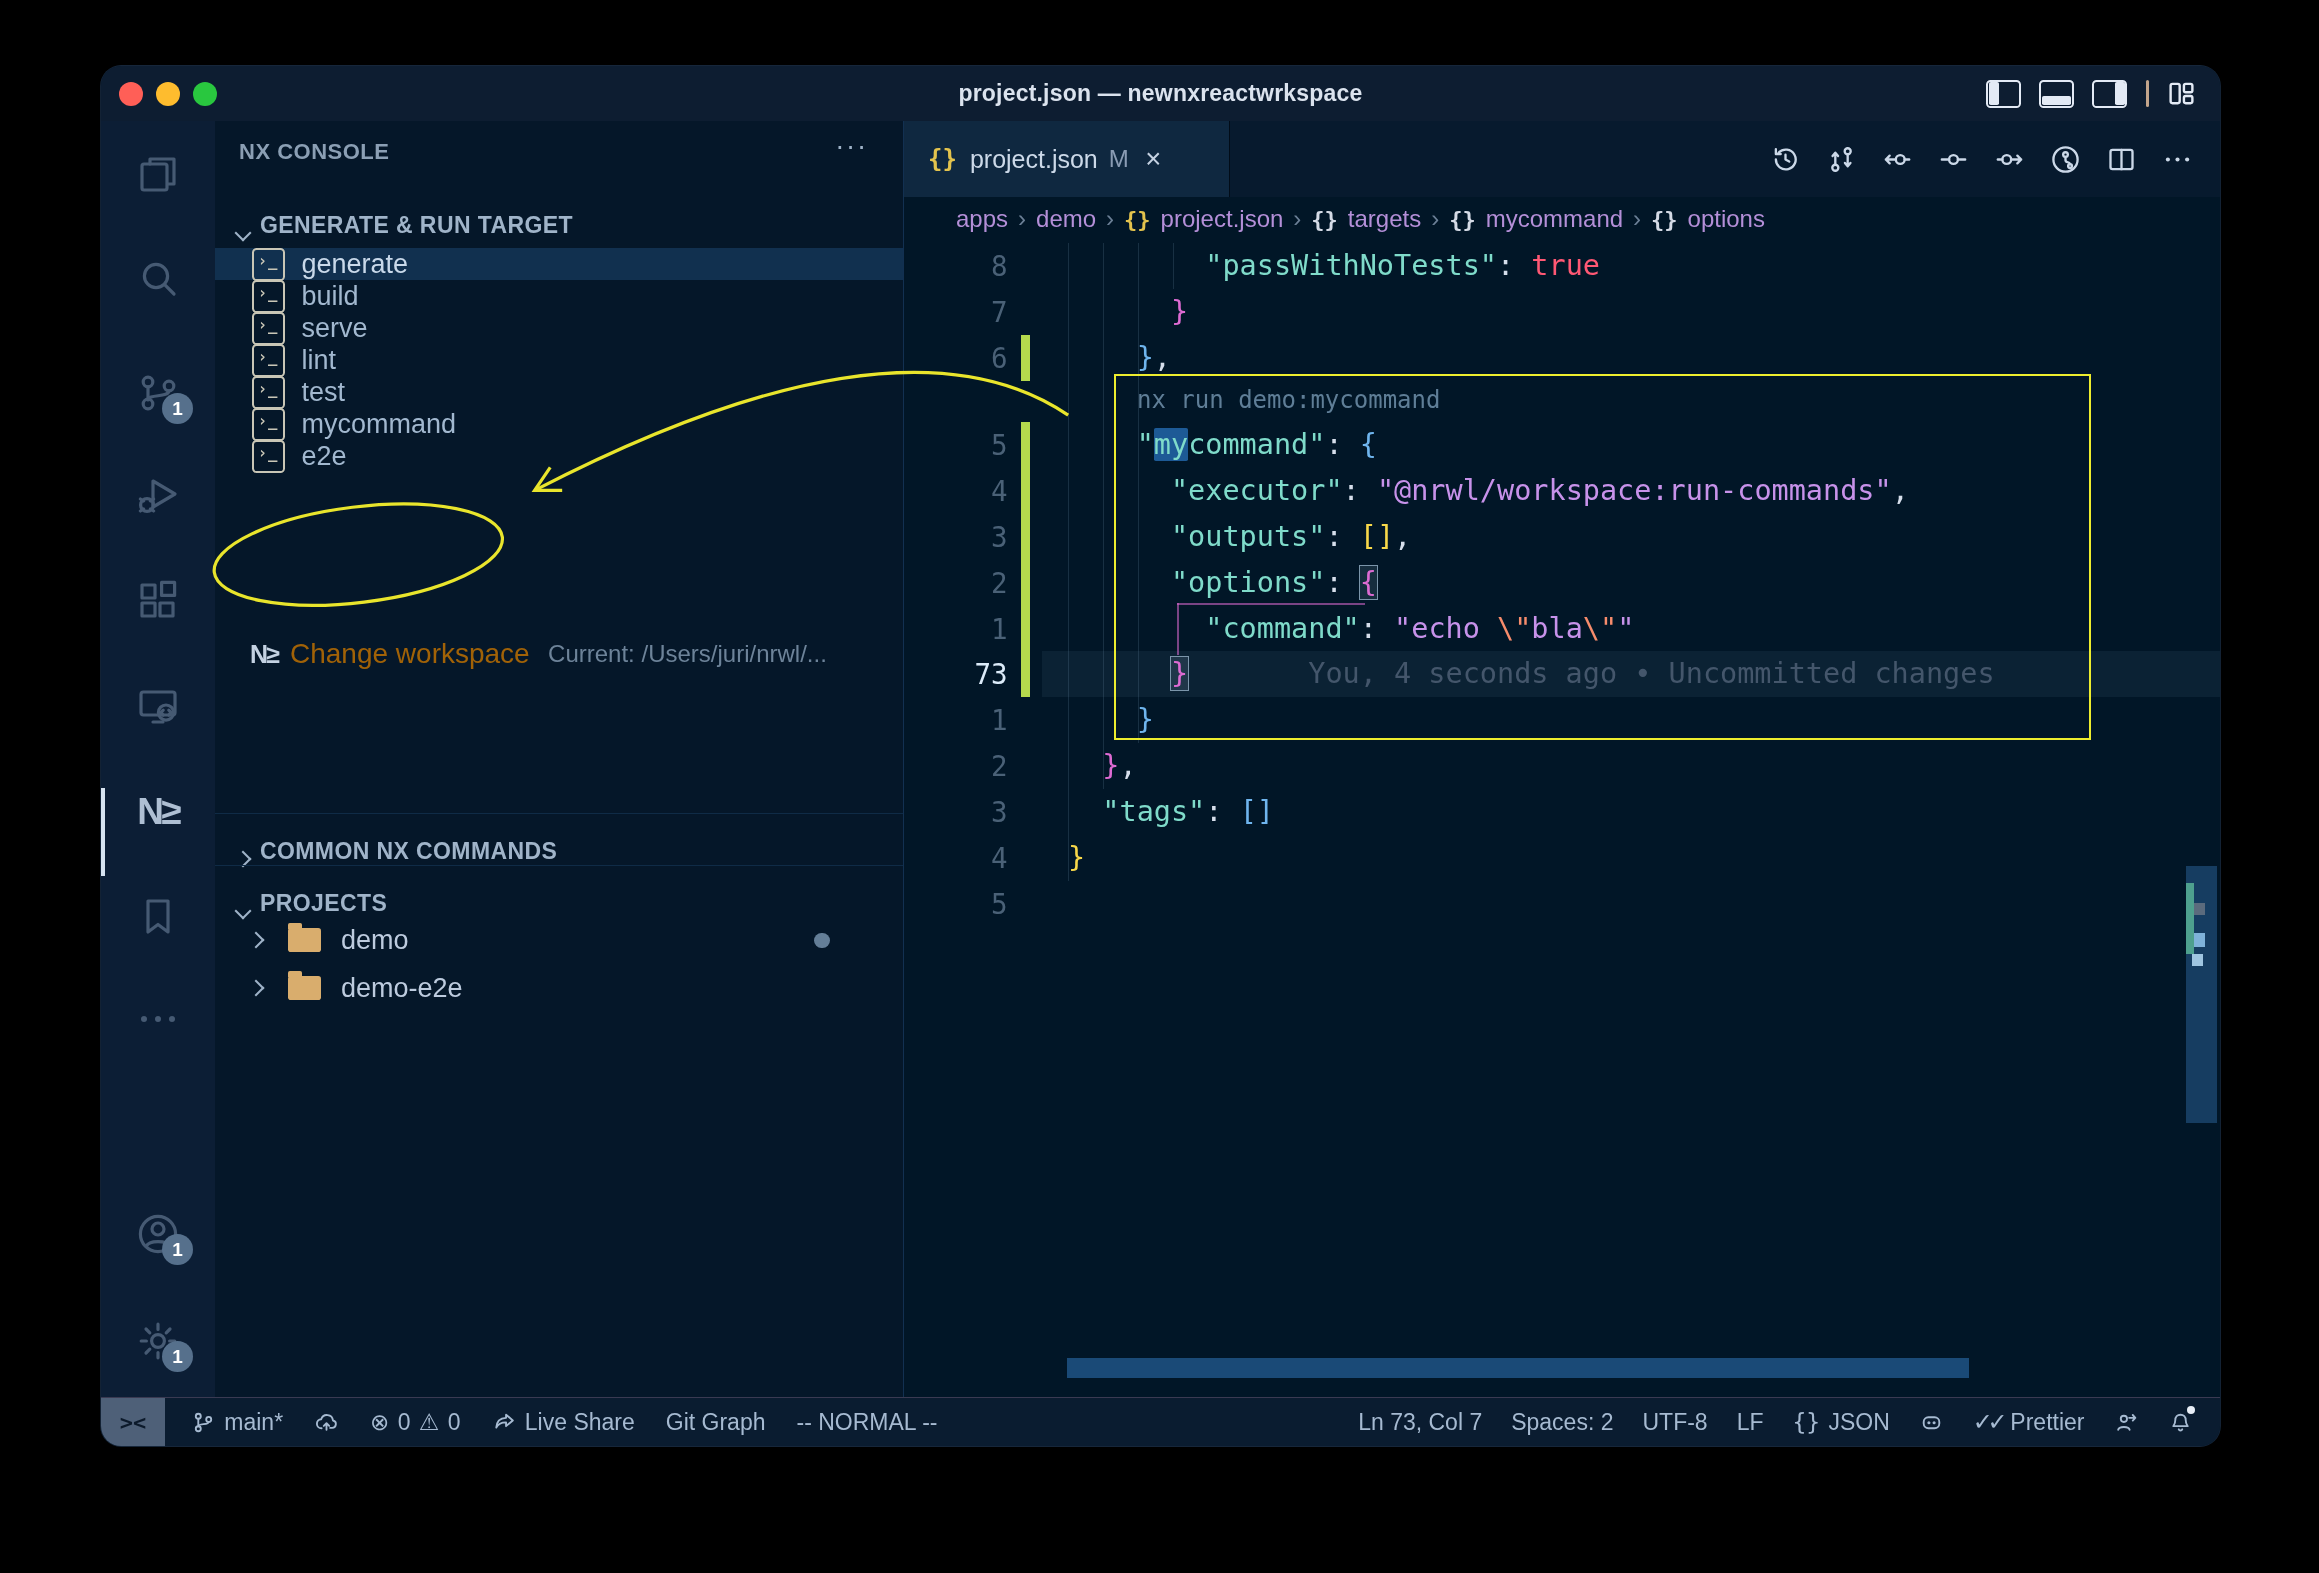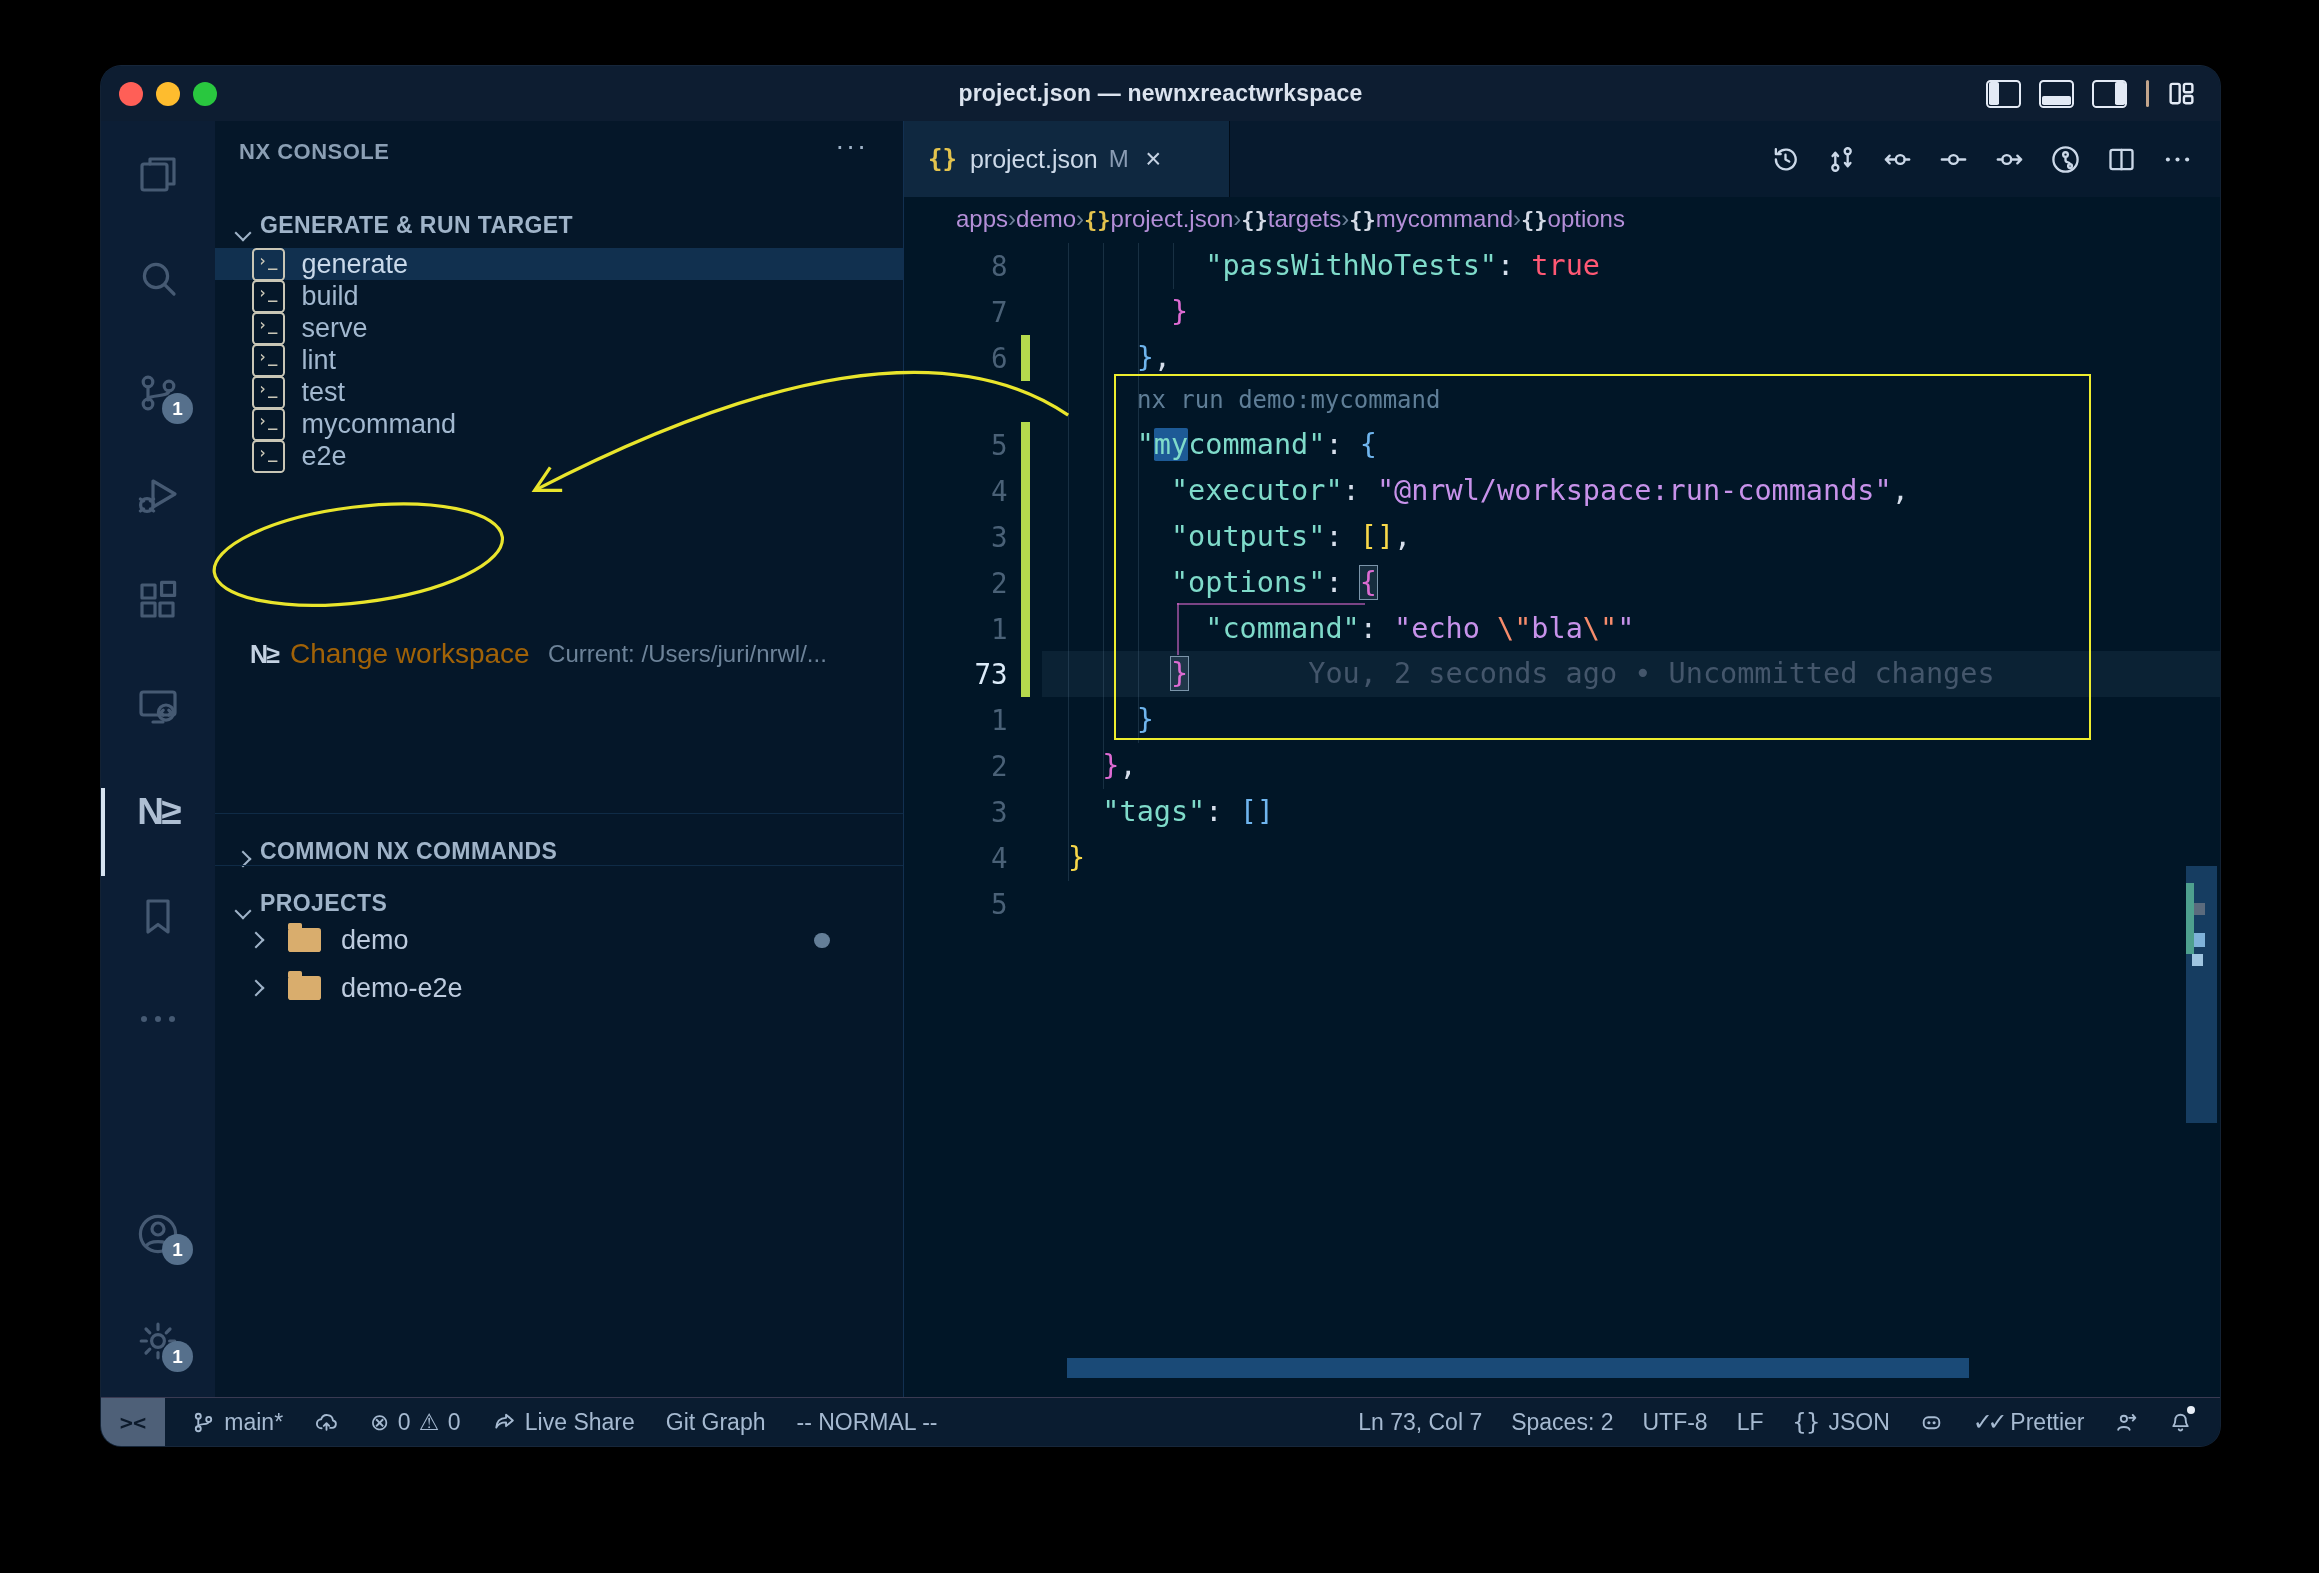--- a/index.html
+++ b/index.html
@@ -65,21 +65,21 @@
   .tabstrip{position:absolute;left:0;top:0;right:0;height:76px;background:#071a2e;}
   .tab{position:absolute;left:0;top:0;width:326px;height:76px;background:#0f2840;display:flex;align-items:center;
     padding-left:24px;box-sizing:border-box;border-right:0.9px solid #010c18;cursor:pointer;}
   .tab-braces{font:700 24px "DejaVu Sans Mono",monospace;color:#e3c34d;}
   .tab-title{font-size:25px;color:#ccd9e8;margin-left:13px;}
   .tab-mod{font-size:24px;color:#8a9cb4;margin-left:11px;}
   .tab-close{font-size:27.5px;color:#c5d2e2;margin-left:16.5px;}
   .tab-actions{position:absolute;right:0;top:0;height:76px;display:flex;align-items:center;gap:23px;padding-right:26px;color:#cbd8e8;}
   .tab-actions svg{width:33px;height:33px;stroke:currentColor;fill:none;stroke-width:1.7;stroke-linecap:round;stroke-linejoin:round;}
   .breadcrumbs{position:absolute;left:0;top:76px;right:0;height:44px;display:flex;align-items:center;
-    padding-left:52px;font-size:24px;color:#b48fd8;background:#011627;}
+    padding-left:52px;gap:10px;font-size:24px;color:#b48fd8;background:#011627;}
   .crumb{cursor:pointer;}
   .crumb-sep{color:#6b7f96;font-size:24px;}
   .crumb-braces{font:600 22px "DejaVu Sans Mono",monospace;color:#d5dbe6;}
   .crumb-braces.gold{color:#e3c34d;}
   
   .code{position:absolute;left:0;top:120px;right:0;bottom:0;overflow:hidden;}
   .iguide{position:absolute;width:0.9px;background:rgba(95,126,151,.25);z-index:1;}
   .code-row{position:absolute;left:0;right:0;height:46px;z-index:2;}
   .code-row.current::before{content:"";position:absolute;left:138px;right:0;top:0;bottom:0;background:rgba(120,155,190,.09);}
   .gutter-num{position:absolute;left:27.5px;width:76px;text-align:right;font:27.5px/46px "DejaVu Sans Mono",monospace;color:#4a6177;}
@@ -411,21 +411,21 @@
               <span class="code-text"><span class="tk sp">      </span><span class="tk key">"options"</span><span class="tk punct">:</span><span class="tk sp"> </span><span class="tk bpink bbox">{</span></span>
             </div>
             <div class="code-row" style="top: 365px;">
               <span class="gutter-num">1</span>
               <span class="mod-bar"></span>
               <span class="code-text"><span class="tk sp">        </span><span class="tk key">"command"</span><span class="tk punct">:</span><span class="tk sp"> </span><span class="tk str">"echo </span><span class="tk esc">\"</span><span class="tk str">bla</span><span class="tk esc">\"</span><span class="tk str">"</span></span>
             </div>
             <div class="code-row current" style="top: 410px;">
               <span class="gutter-num bright">73</span>
               <span class="mod-bar"></span>
-              <span class="code-text"><span class="tk sp">      </span><span class="tk bpink bbox">}</span><span class="tk sp">       </span><span class="tk blame">You, 2 seconds ago • Uncommitted changes</span></span>
+              <span class="code-text"><span class="tk sp">      </span><span class="tk bpink bbox">}</span><span class="tk sp">       </span><span class="tk blame">You, 4 seconds ago • Uncommitted changes</span></span>
             </div>
             <div class="code-row" style="top: 456px;">
               <span class="gutter-num">1</span>
               <span class="code-text"><span class="tk sp">    </span><span class="tk bblue">}</span></span>
             </div>
             <div class="code-row" style="top: 502px;">
               <span class="gutter-num">2</span>
               <span class="code-text"><span class="tk sp">  </span><span class="tk bpink">}</span><span class="tk punct">,</span></span>
             </div>
             <div class="code-row" style="top: 548px;">

